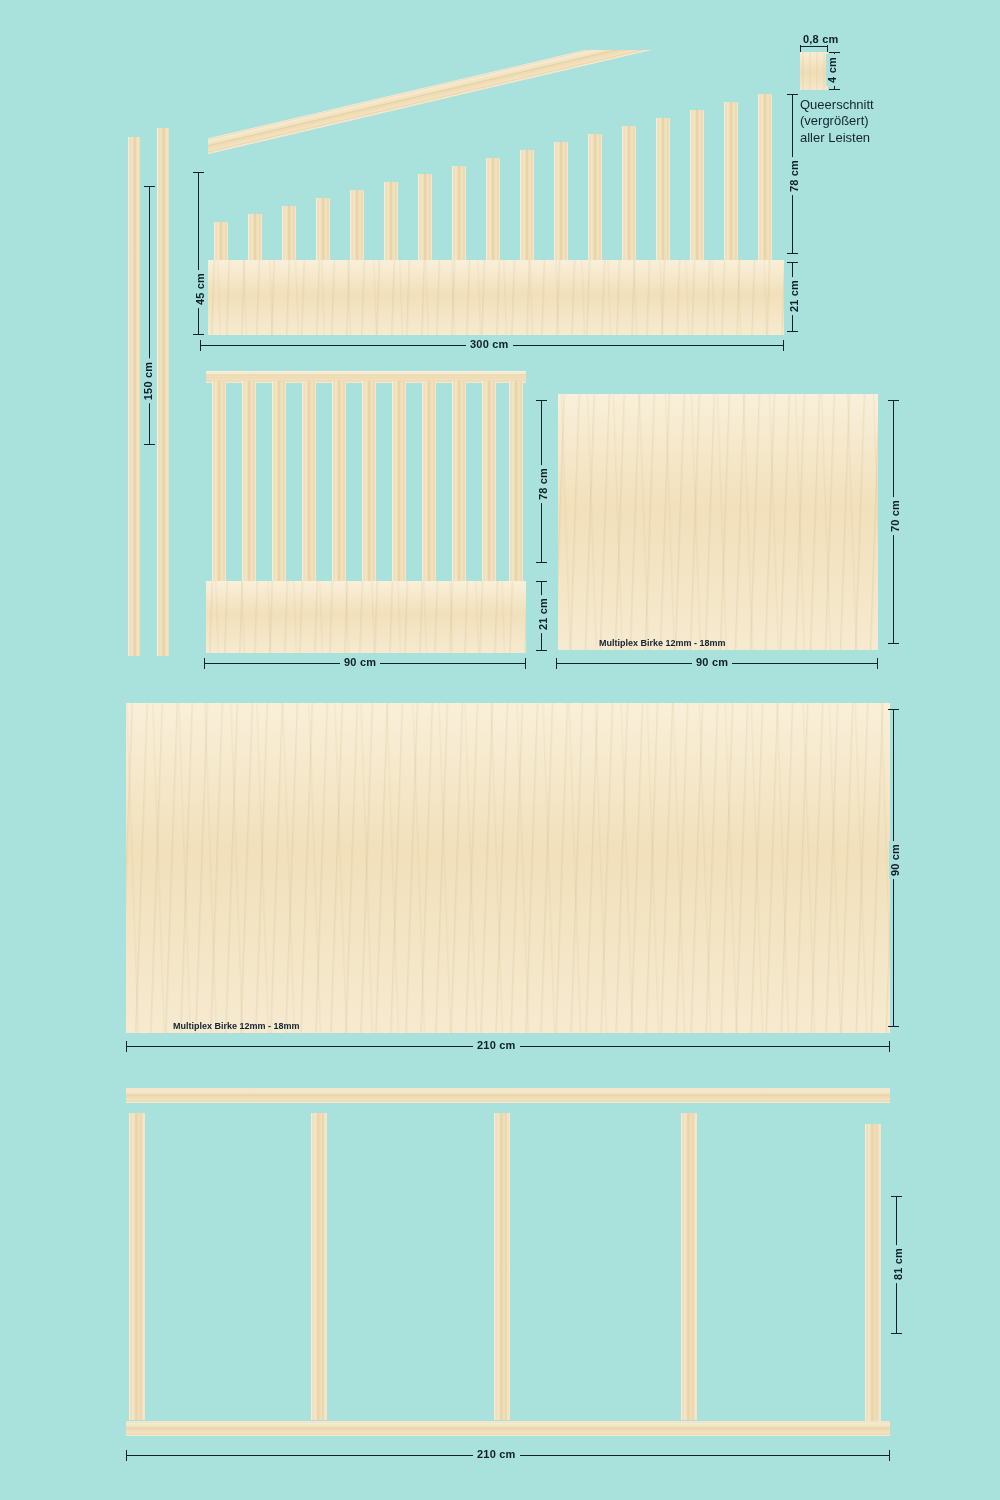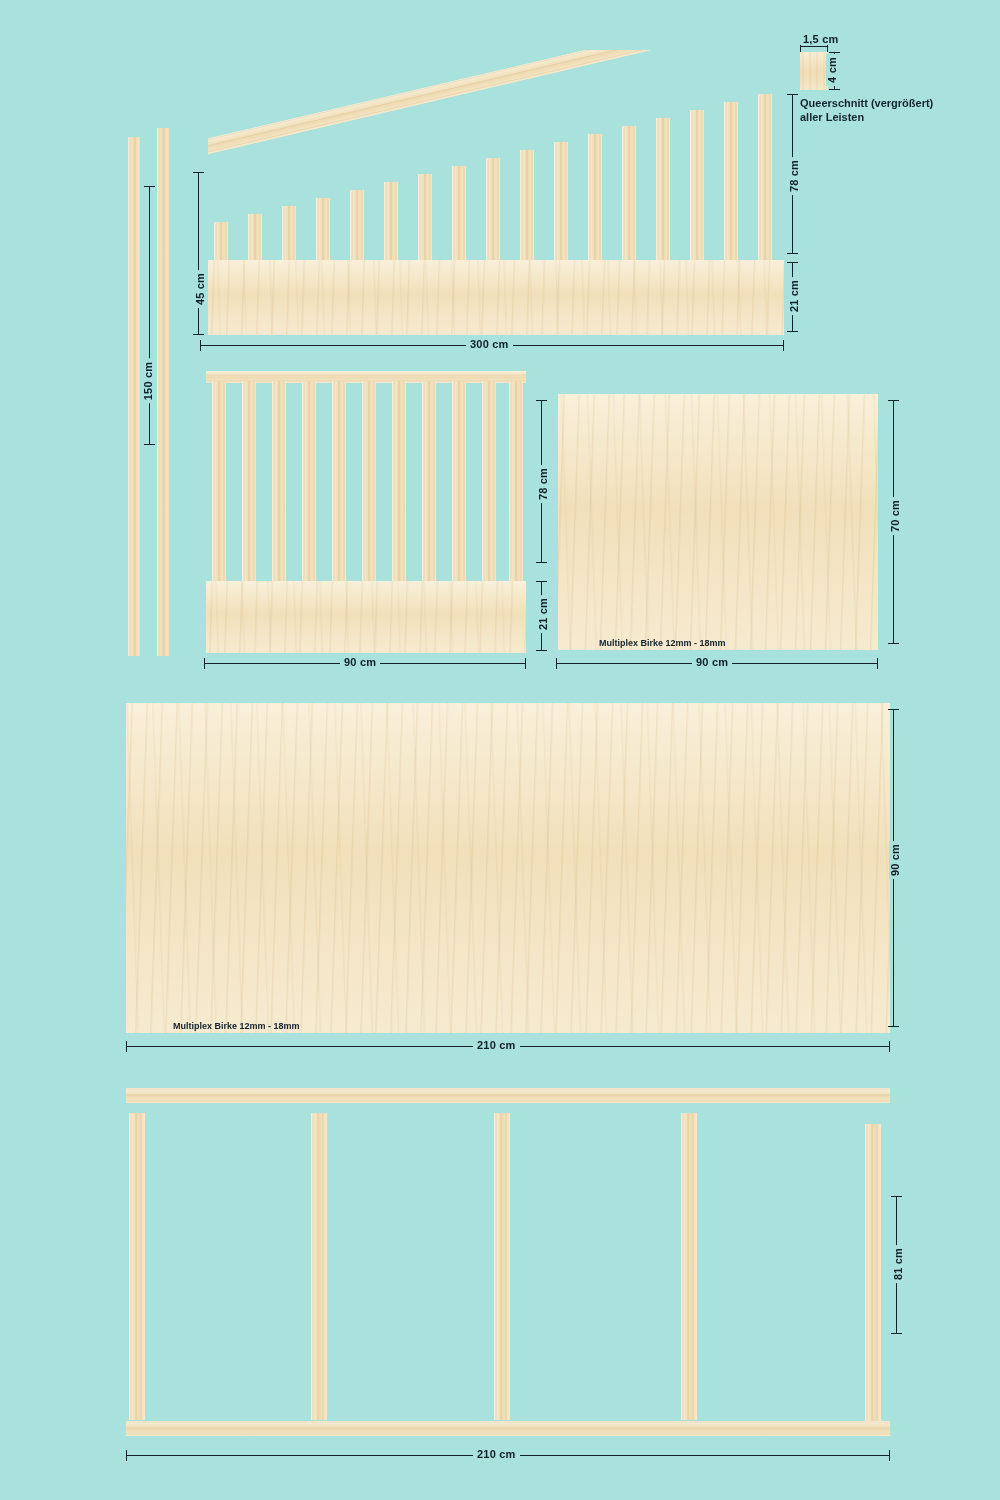--- a/index.html
+++ b/index.html
@@ -132,36 +132,36 @@
   .wood-caption {
     position: absolute;
     font-size: 9px;
     font-weight: bold;
     color: #132430;
     white-space: nowrap;
     padding-left: 34px;
   }
   .note {
     position: absolute;
-    font-size: 11px;
-    font-weight: bold;
+    font-size: 13px;
+    font-weight: normal;
     color: #132430;
     line-height: 1.25;
     white-space: pre-line;
   }
 </style>
 </head>
 <body>
 
 <div id="stage">
 
   <div class="abs wood" style="left:800px; top:52px; width:28px; height:38px;"></div>
 
   <div class="dim-h" style="left:800px; top:46px; width:28px;"></div>
-  <div class="dim-label" style="left:799px; top:33px;">1,5 cm</div>
+  <div class="dim-label" style="left:799px; top:33px;">0,8 cm</div>
 
   <div class="dim-v" style="left:834px; top:52px; height:38px;"></div>
   <div class="dim-label vert" style="left:816px; top:64px;">4 cm</div>
 
   <div class="note" style="left:800px; top:97px; width:140px;">Queerschnitt (vergrößert)
 aller Leisten</div>
 
   <div class="abs slat" style="left:128px; top:137px; width:12px; height:519px;"></div>
   <div class="abs slat" style="left:157px; top:128px; width:12px; height:528px;"></div>
 

